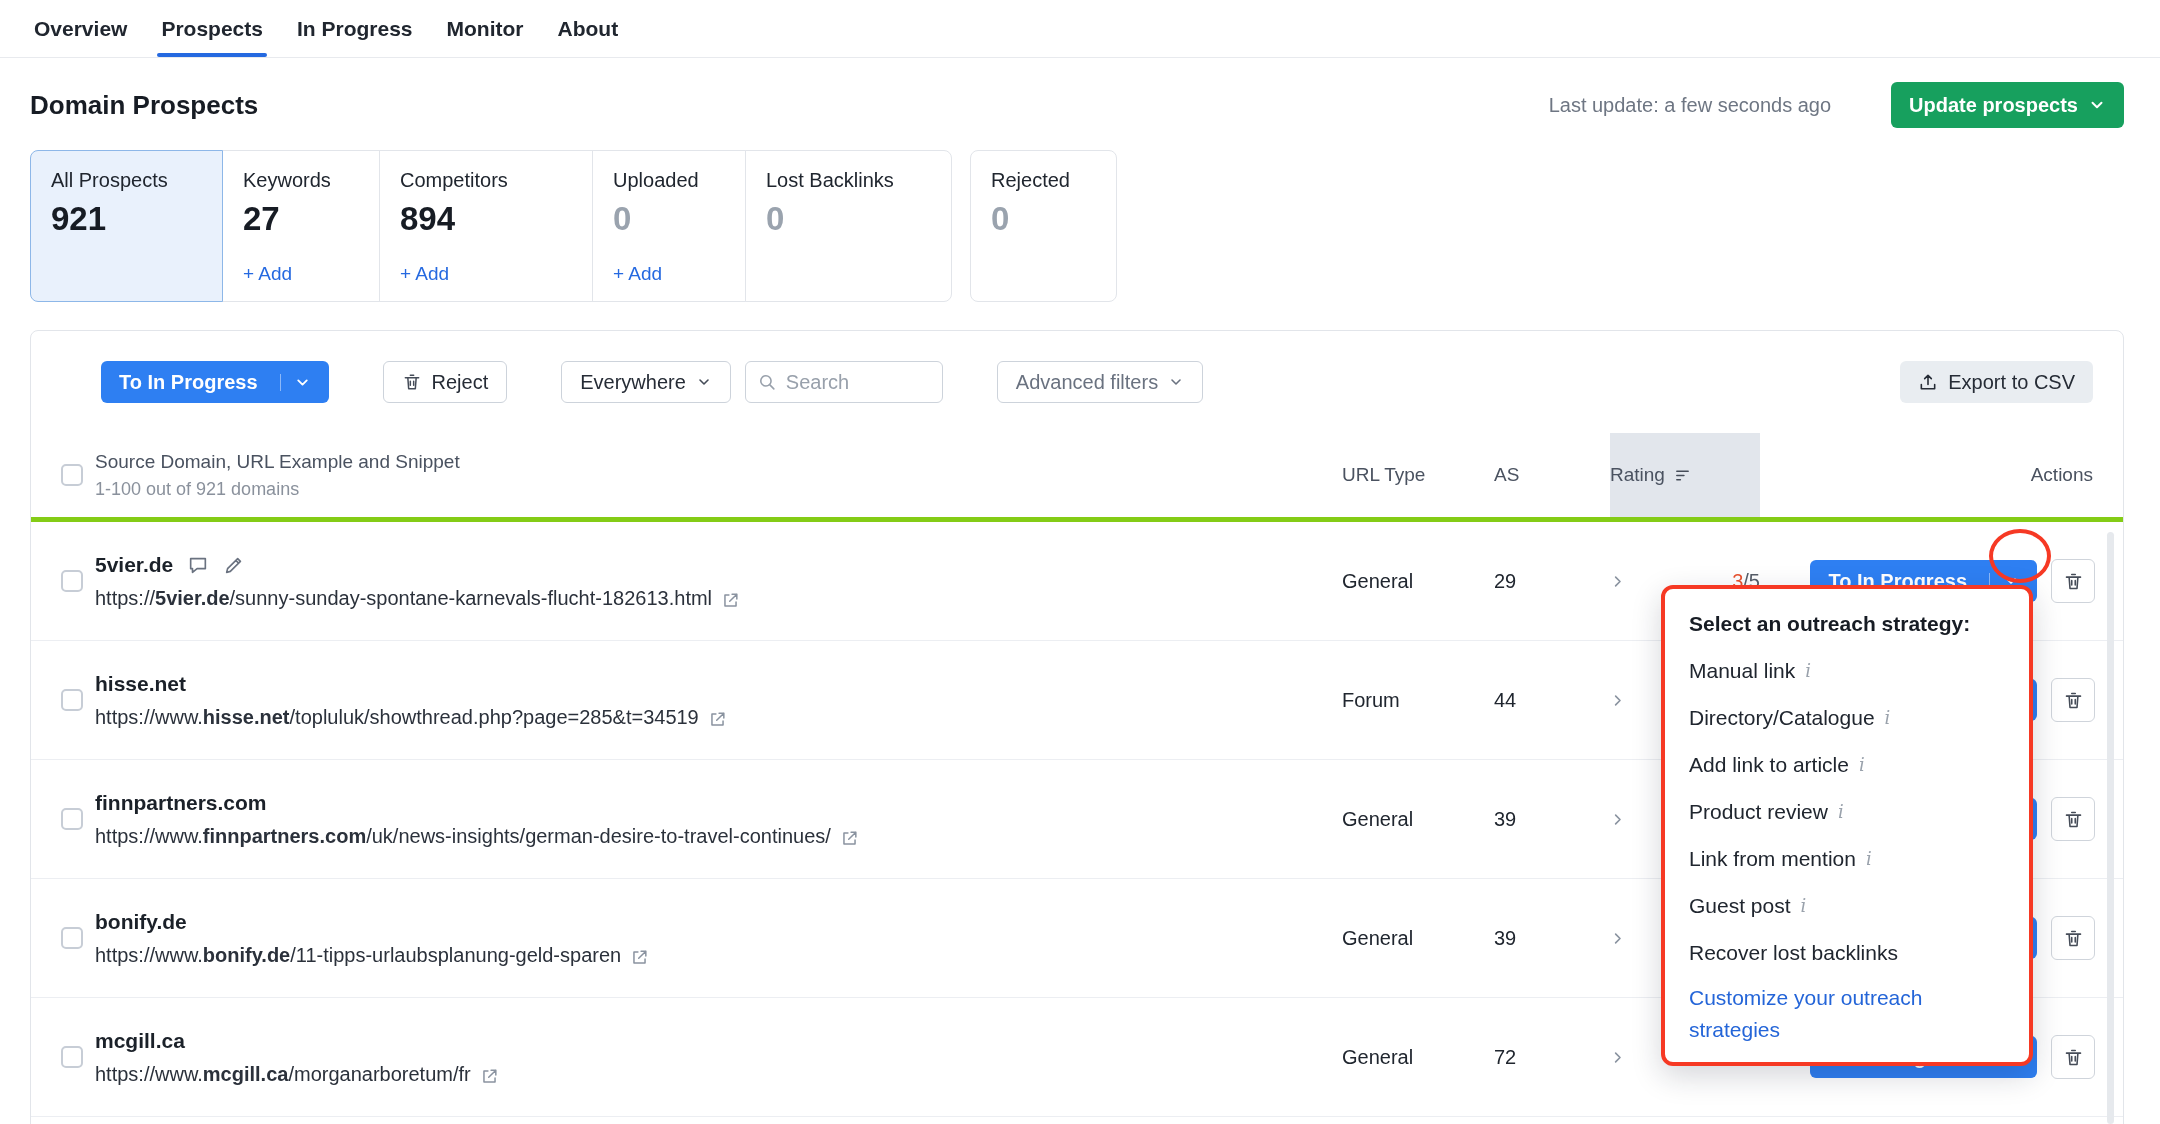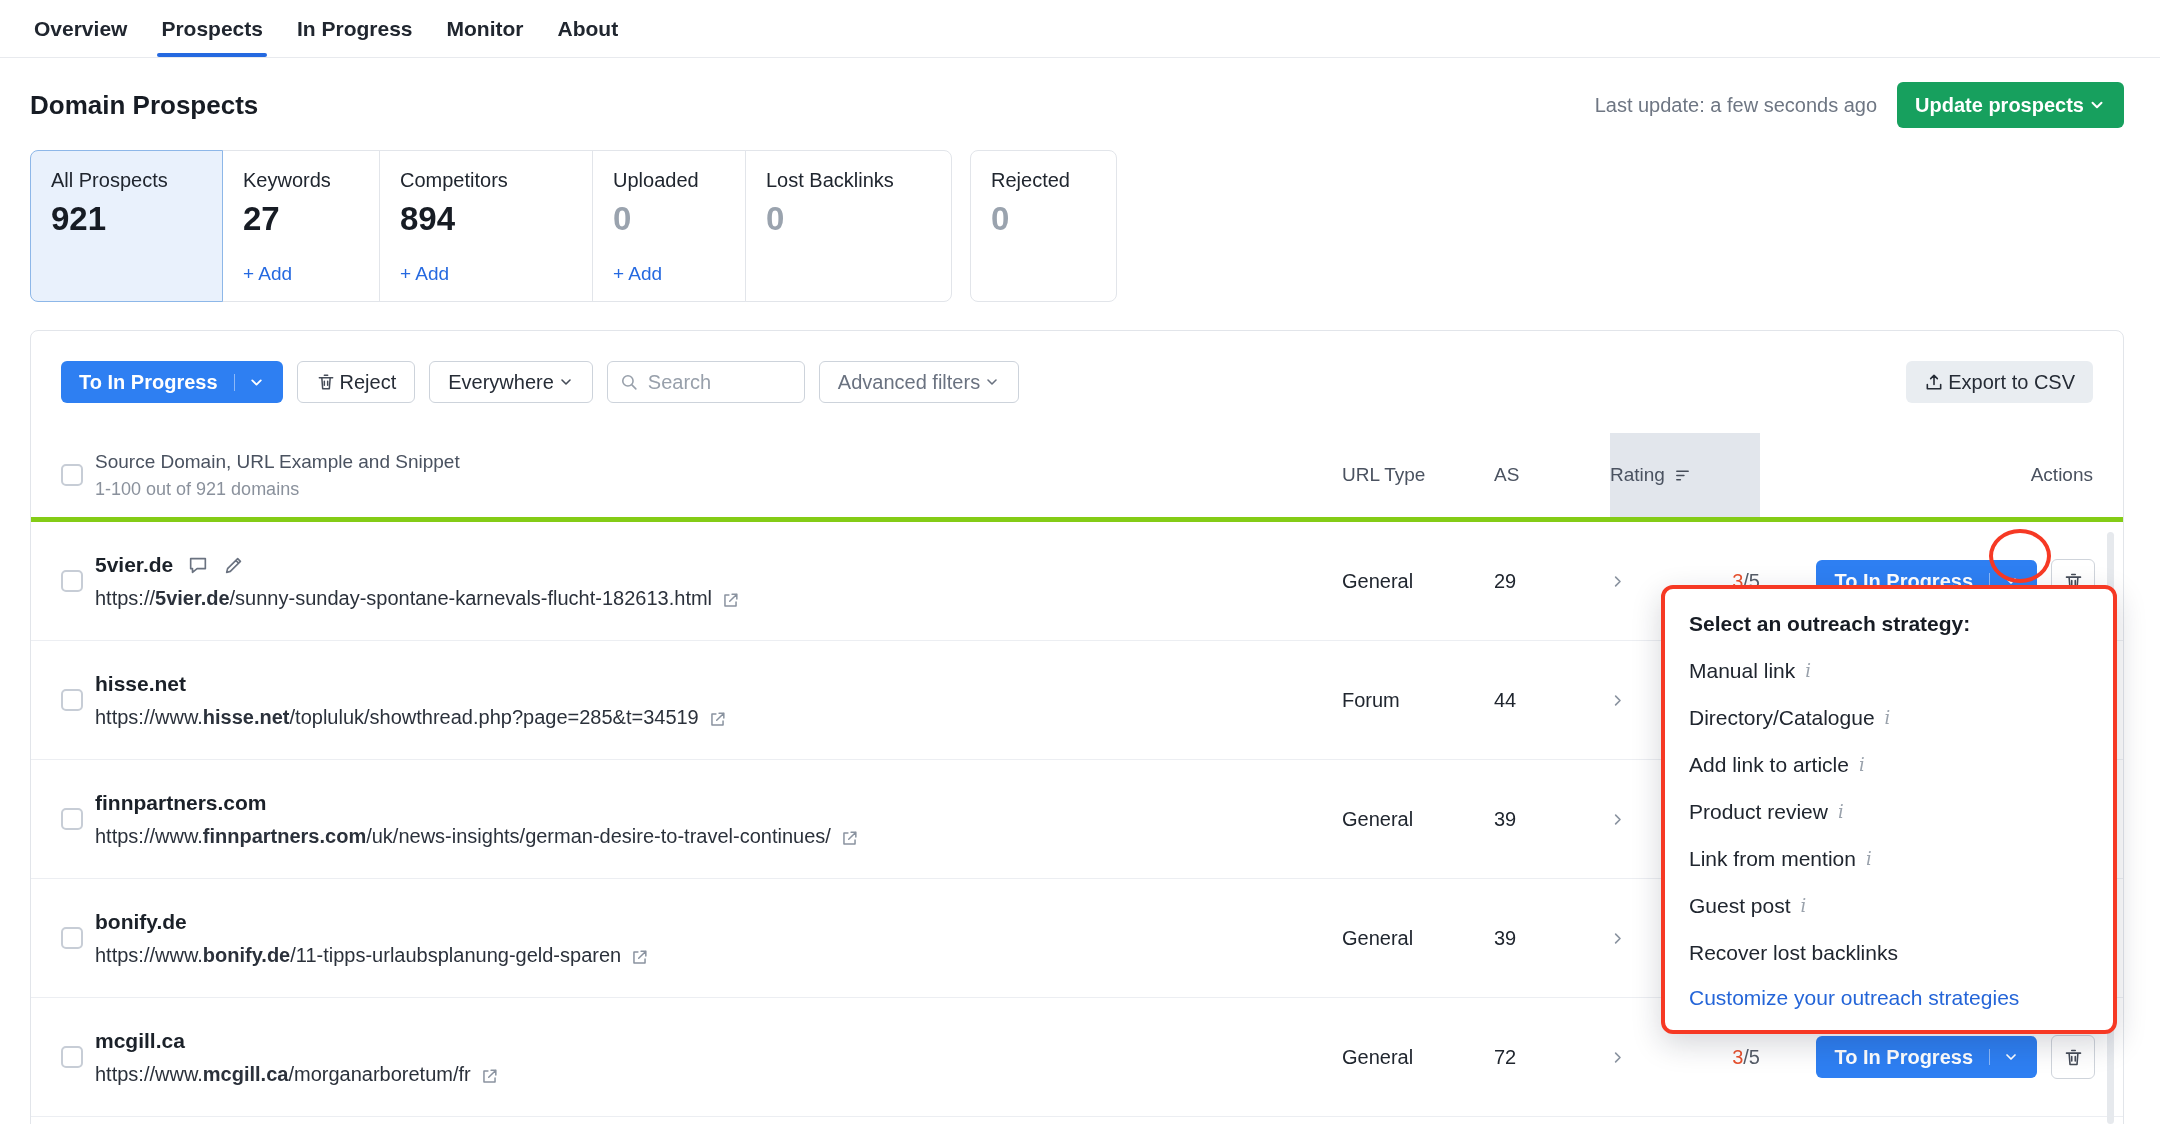--- a/index.html
+++ b/index.html
@@ -12,21 +12,21 @@
   
   .topnav{display:flex; align-items:stretch; gap:26px; height:58px; padding:0 30px; border-bottom:1px solid #e8eaee;}
   .nav-item{font-size:21px; font-weight:600; color:#20262f; cursor:pointer; position:relative; display:flex; align-items:center; padding:0 4px;}
   .nav-item.active::after{content:""; position:absolute; left:0; right:0; bottom:0; height:4px; background:#2569e0; border-radius:2px;}
 
   
   .page-head{display:flex; align-items:center; margin-top:24px; padding:0 36px 0 30px;}
   .page-title{font-size:26px; font-weight:700; color:#171c24;}
   .head-right{margin-left:auto; display:flex; align-items:center; gap:20px;}
   .last-update{color:#6e7683; font-size:20px;}
-  .btn{height:44px; border-radius:6px; font-size:20px; display:inline-flex; align-items:center; gap:4px; cursor:pointer; border:1px solid transparent; padding:0 18px; background:#fff; white-space:nowrap;}
+  .btn{height:44px; border-radius:6px; font-size:20px; display:inline-flex; align-items:center; gap:10px; cursor:pointer; border:1px solid transparent; padding:0 18px; background:#fff; white-space:nowrap;margin-left:40px;}
   .btn-green{background:#17a05e; color:#fff; font-weight:600; border:none; height:46px;}
 
   
   .cards{display:flex; margin-top:22px; padding:0 30px; align-items:stretch;}
   .card{border:1px solid #e2e5ea; background:#fff; padding:18px 20px 16px; height:152px; margin-left:-1px; display:flex; flex-direction:column; cursor:pointer;}
   .card:first-child{margin-left:0; border-radius:8px 0 0 8px;}
   .card.last-of-group{border-radius:0 8px 8px 0;}
   .card.selected{background:#e9f1fc; border-color:#8db7e8; border-radius:8px 0 0 8px; z-index:1;}
   .card.separate{margin-left:18px; border-radius:8px;}
   .card-label{font-size:20px; color:#20262f;}
@@ -66,21 +66,21 @@
   .ext{color:#8a93a0;}
   .c-type,.c-as{font-size:20px; color:#20262f;}
   .c-rating{display:flex; align-items:center; gap:12px; font-size:20px;justify-content:space-between;}
   .rat-chev{color:#8a93a0; cursor:pointer; display:flex;}
   .rat-val{color:#e8512e;}
   .rat-max{color:#565d68;}
   .c-actions{display:flex; justify-content:flex-end; align-items:center; gap:14px; padding-right:28px;}
   .icon-btn{width:44px; height:44px; border:1px solid #cfd4db; border-radius:6px; background:#fff; display:flex; align-items:center; justify-content:center; color:#454c58; cursor:pointer;}
 
   
-  .dropdown{position:absolute; left:1661px; top:585px; width:456px; background:#fff;
+  .dropdown{position:absolute; left:1661px; top:585px; width:372px; background:#fff;
     border:4px solid #f63924; border-radius:12px; box-shadow:0 10px 30px rgba(20,30,50,.18);
     padding:20px 24px 16px; z-index:50;}
   .dd-title{font-size:21px; font-weight:700; color:#171c24; margin-bottom:8px; line-height:30px;}
   .dd-item{height:47px; display:flex; align-items:center; gap:10px; font-size:21px; color:#20262f; cursor:pointer;}
   .info-i{color:#9aa2ac; font-family:"DejaVu Serif",serif; font-style:italic; font-size:18px;}
   .dd-link{margin-top:6px; color:#2465d8; font-size:21px; cursor:pointer; line-height:32px;}
 
   
   .annotation-ellipse{position:absolute; left:1989px; top:529px; width:62px; height:54px;
     border:4px solid #f63924; border-radius:50%; z-index:60; pointer-events:none;}

